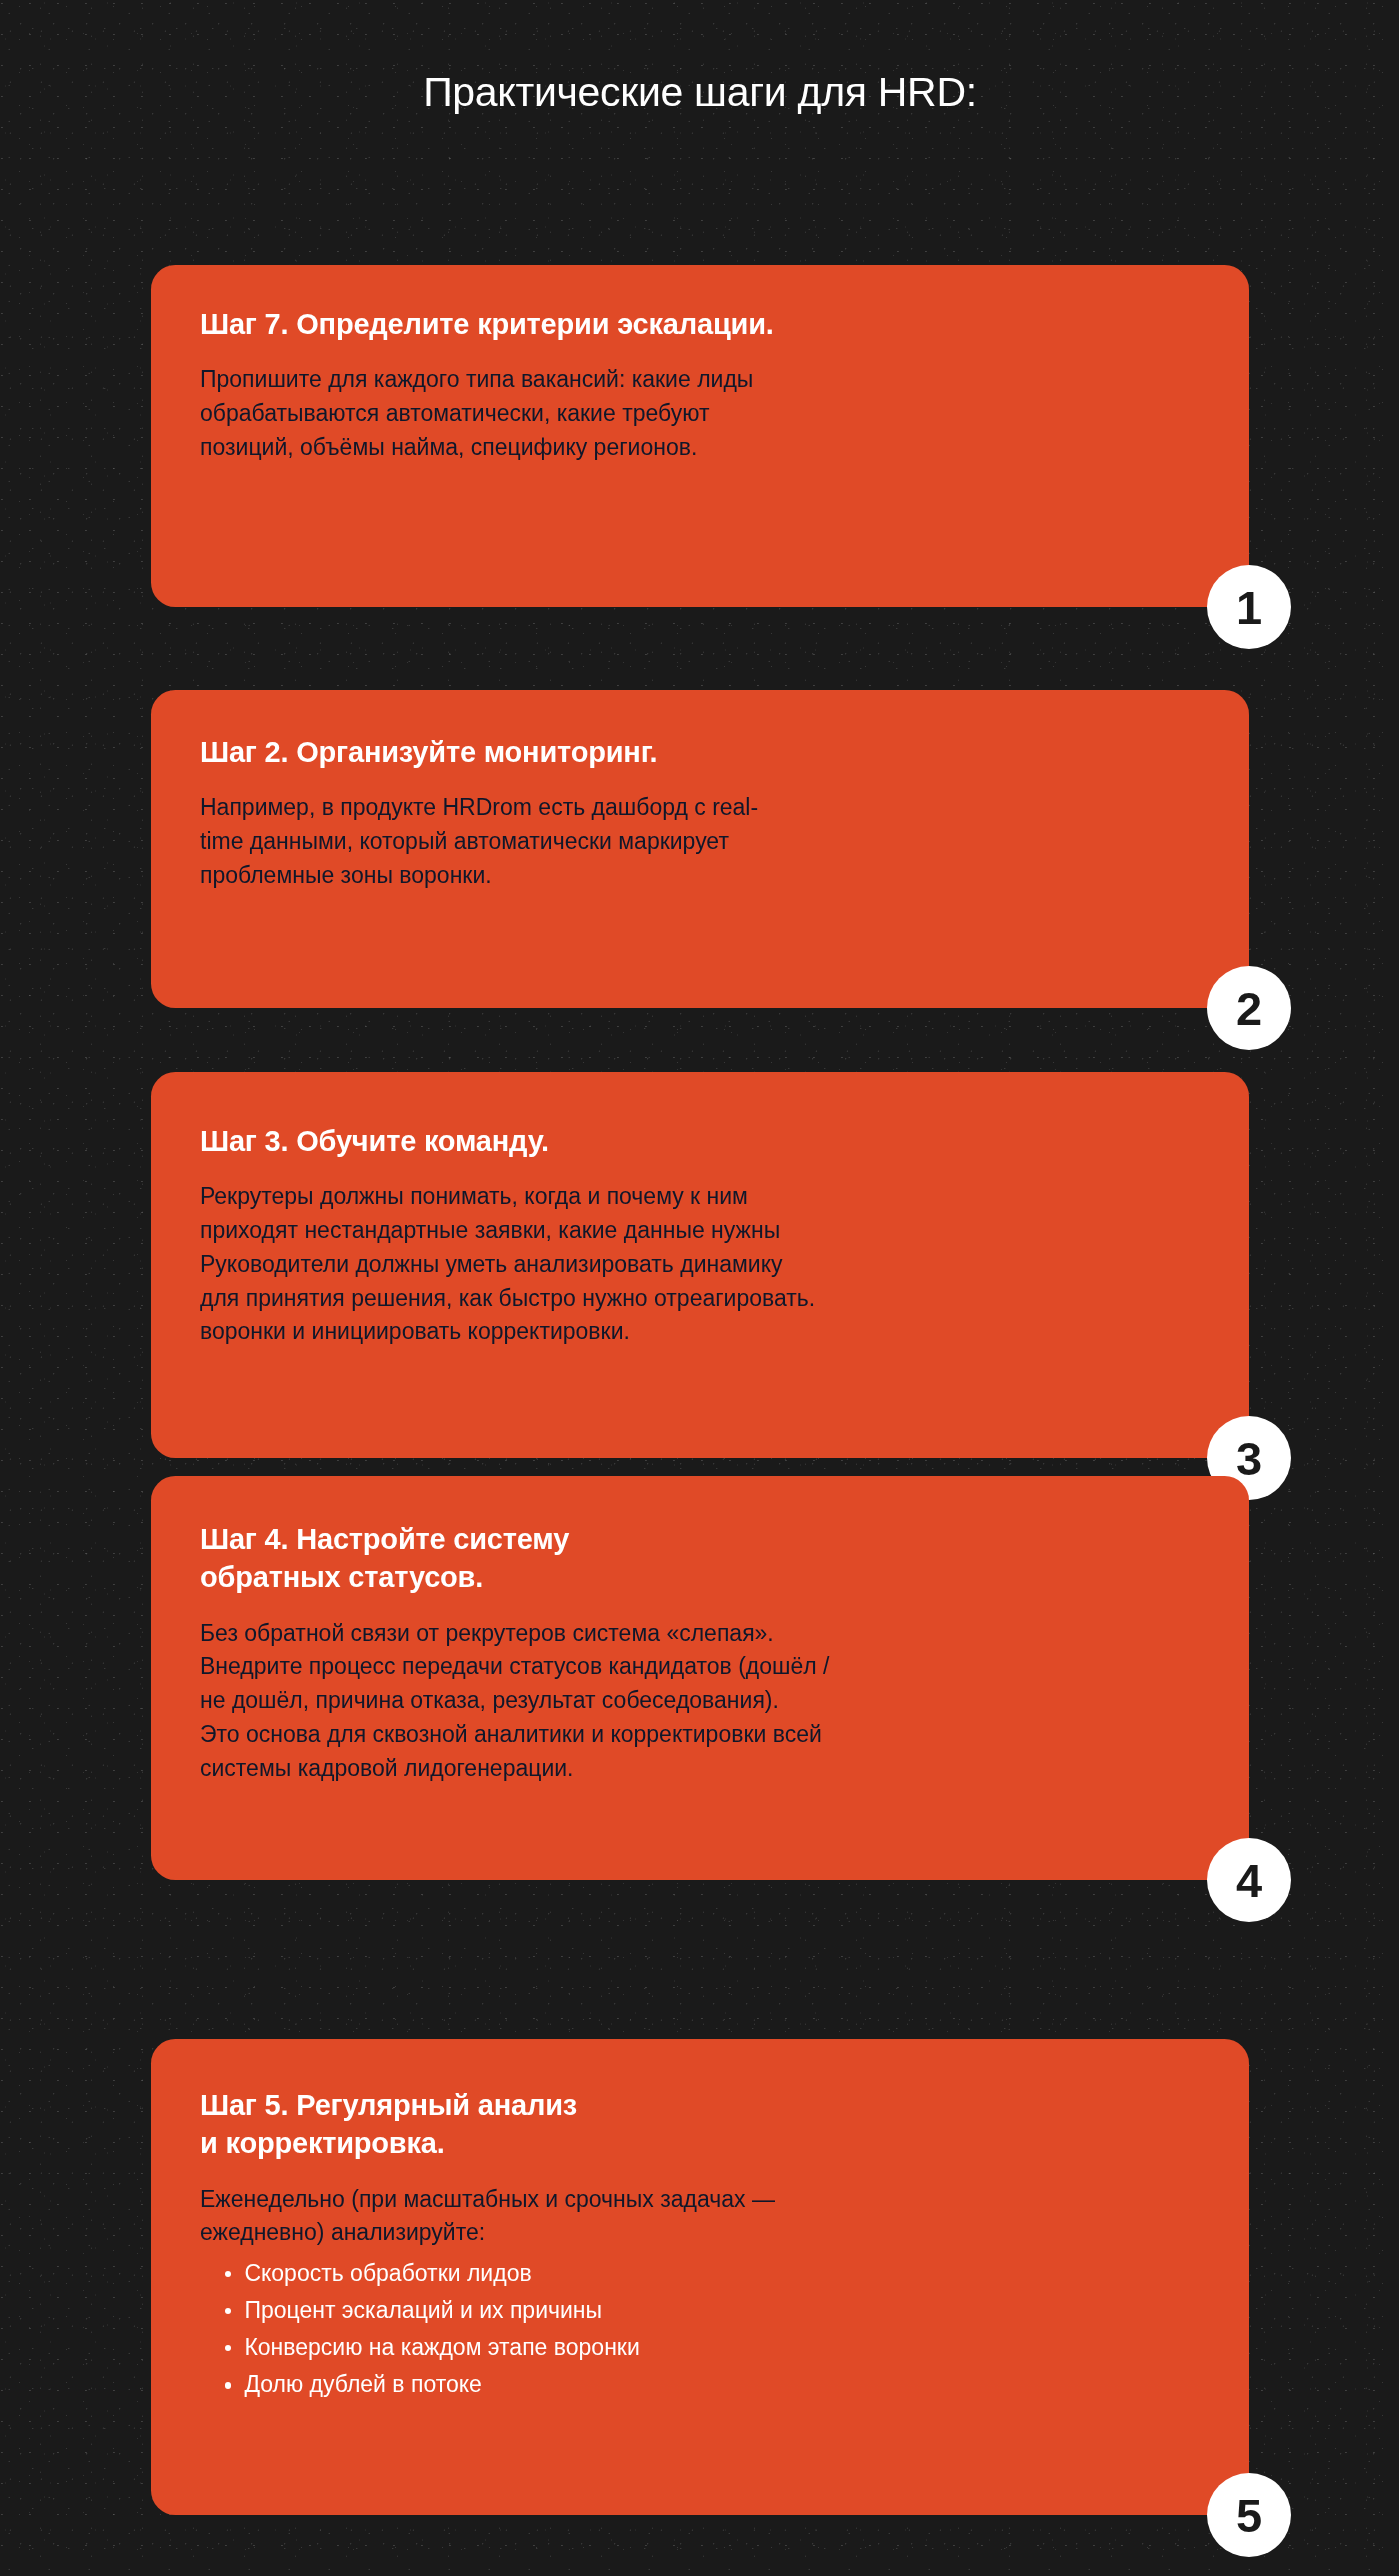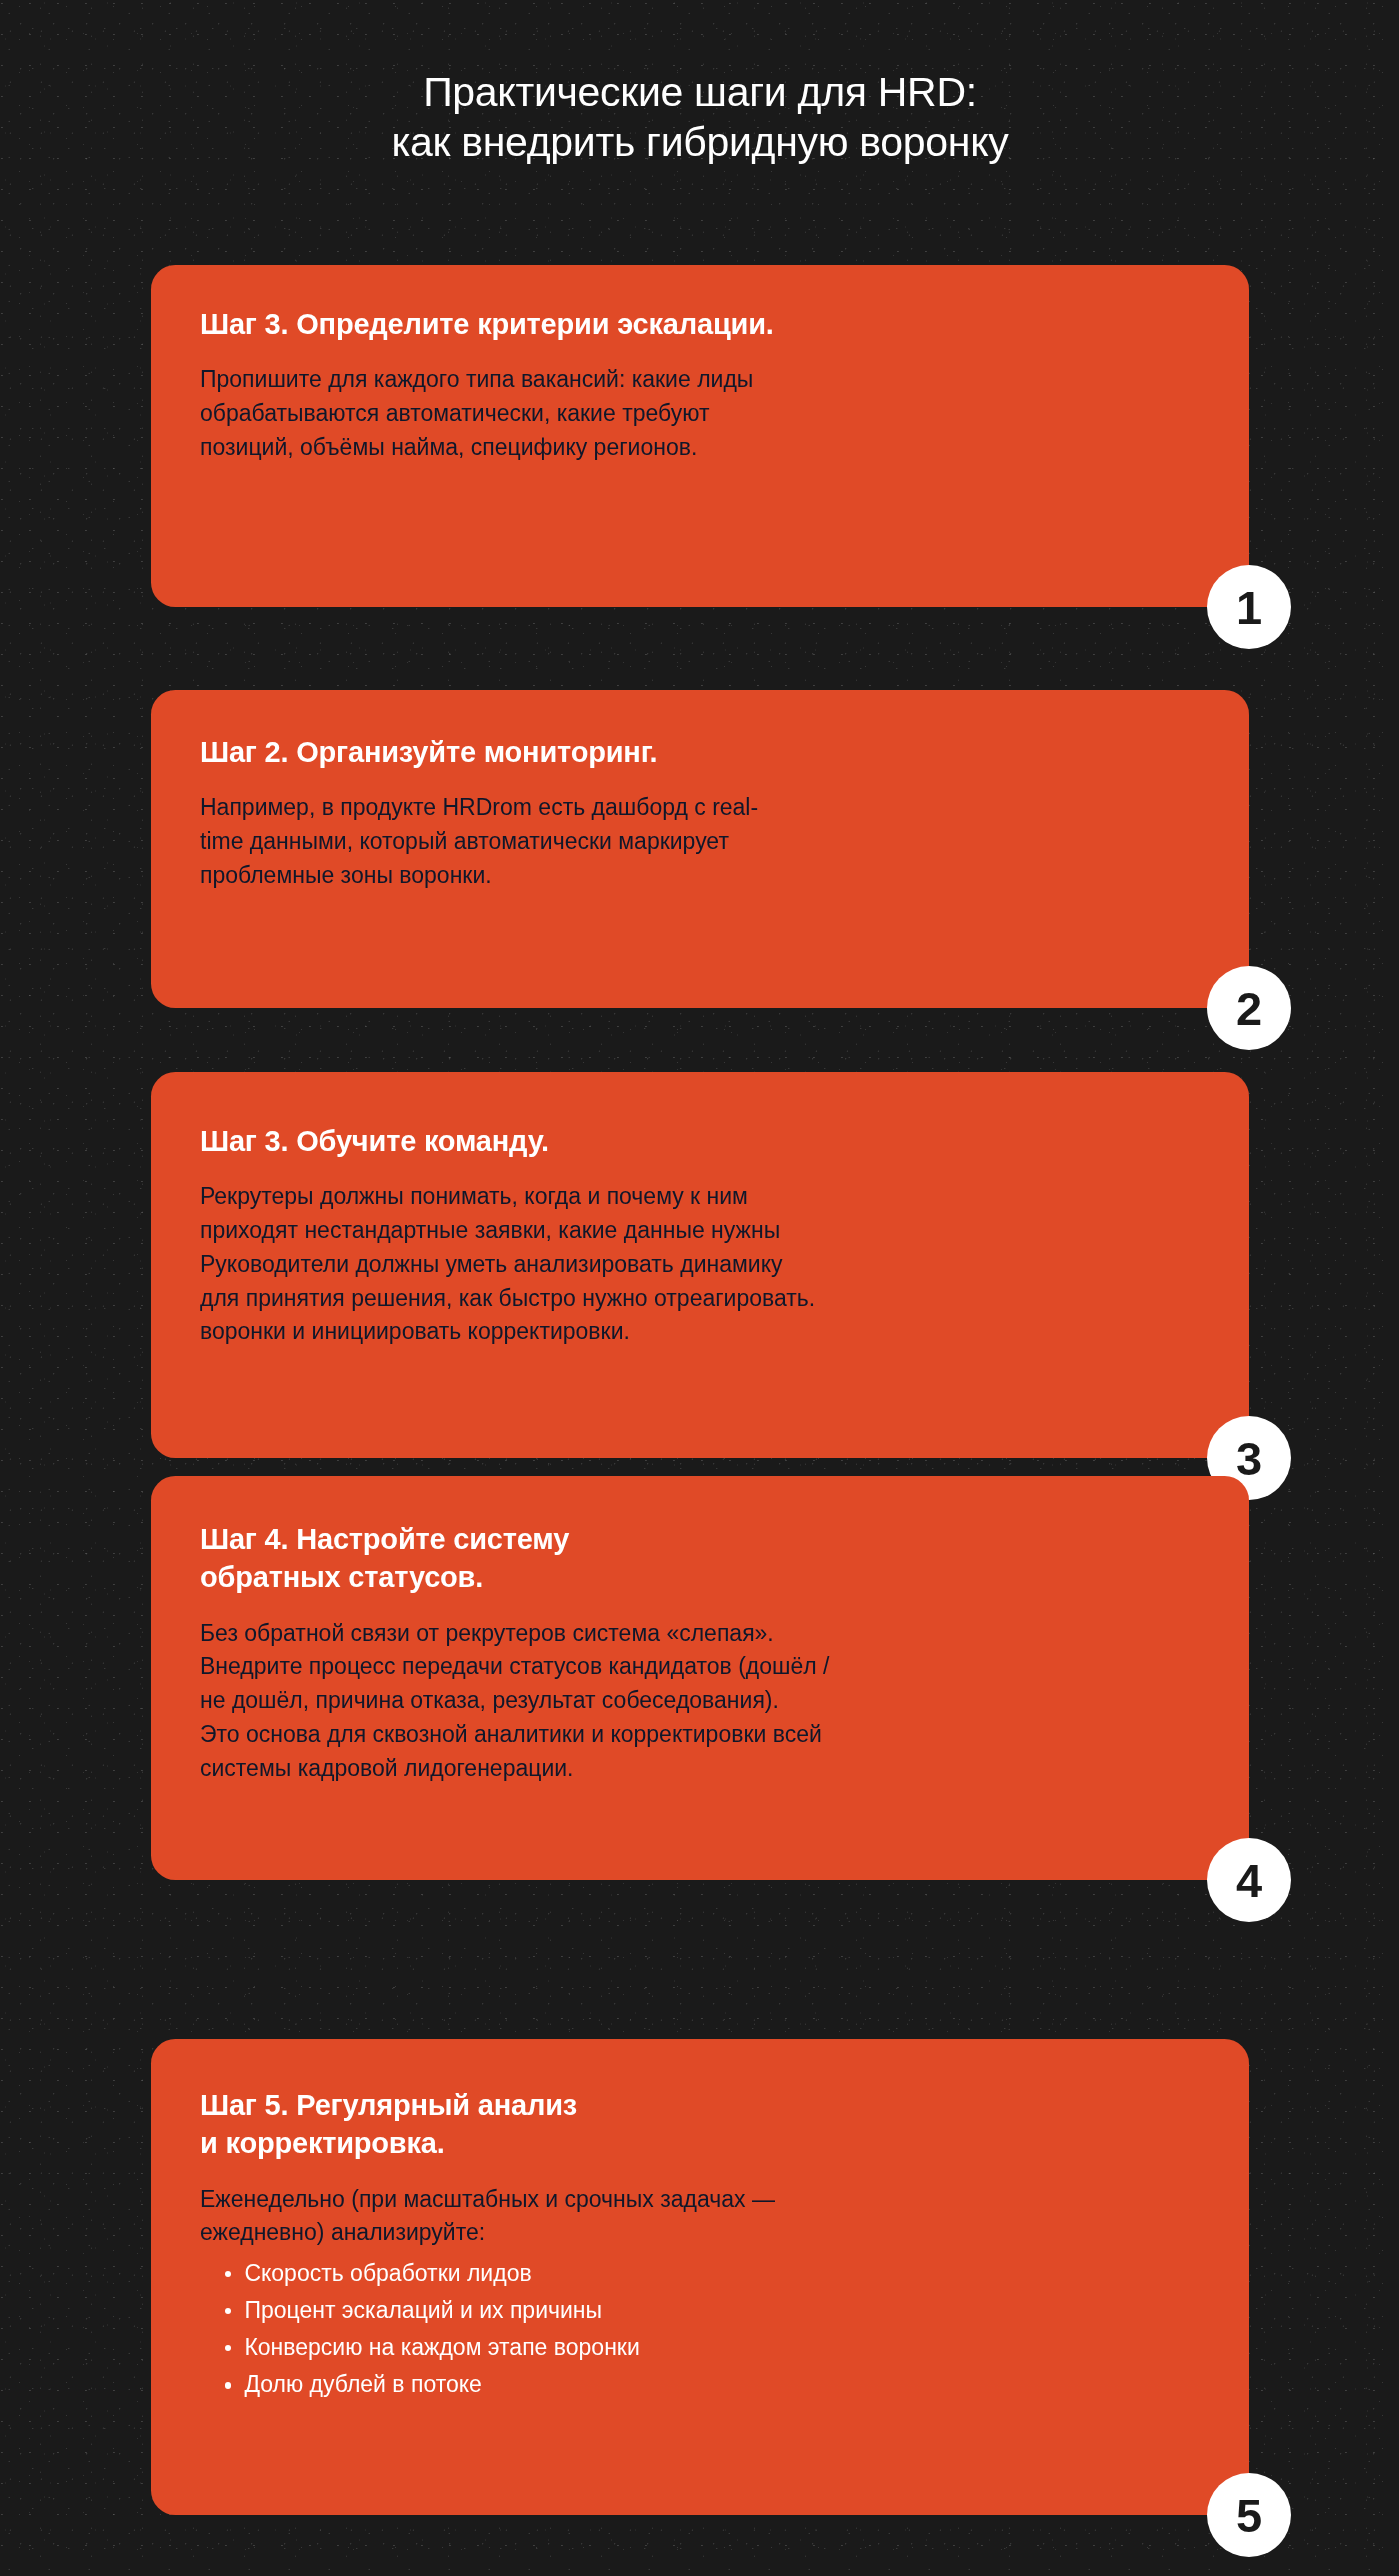--- a/index.html
+++ b/index.html
@@ -145,27 +145,26 @@
 </style>
 </head>
 <body>
 
 <div class="canvas">
 
   <div class="noise"></div>
 
   <h1 class="page-title">
     <span class="tl">Практические шаги для HRD:</span>
-    <span class="tl">как внедрить гибридную воронку</span>
   </h1>
 
   <div class="card" id="card-1">
     <div class="card-inner">
       <div class="card-title">
-        <span class="tl">Шаг 3. Определите критерии эскалации.</span>
+        <span class="tl">Шаг 7. Определите критерии эскалации.</span>
       </div>
       <div class="card-body">
         <span class="bl">Пропишите для каждого типа вакансий: какие лиды</span>
         <span class="bl">обрабатываются автоматически, какие требуют</span>
         <span class="bl">позиций, объёмы найма, специфику регионов.</span>
       </div>
     </div>
     <div class="badge" style="right:-42px; bottom:-42px;">1</div>
   </div>
 

